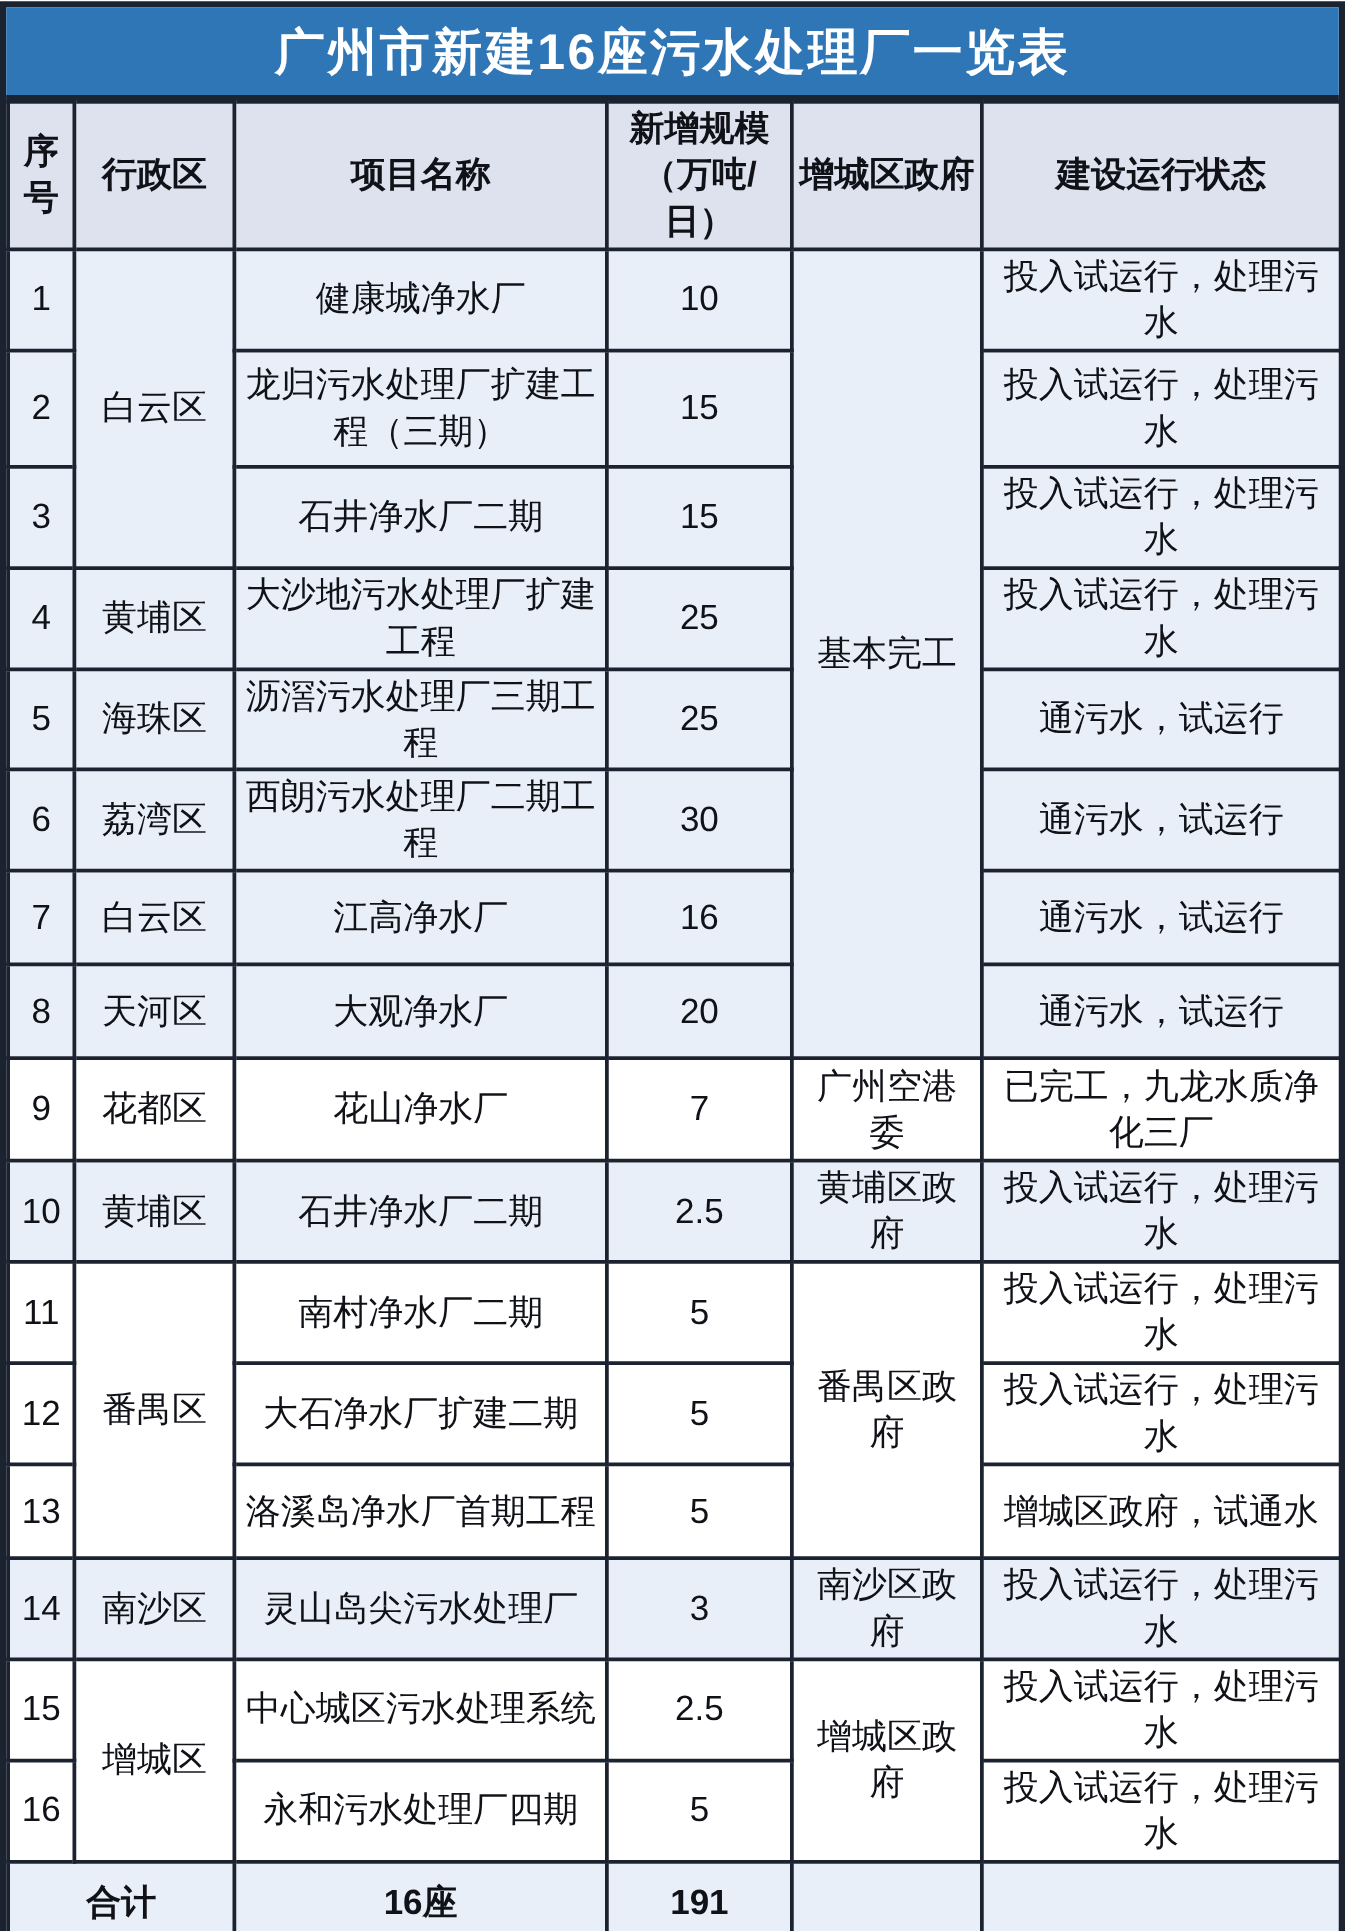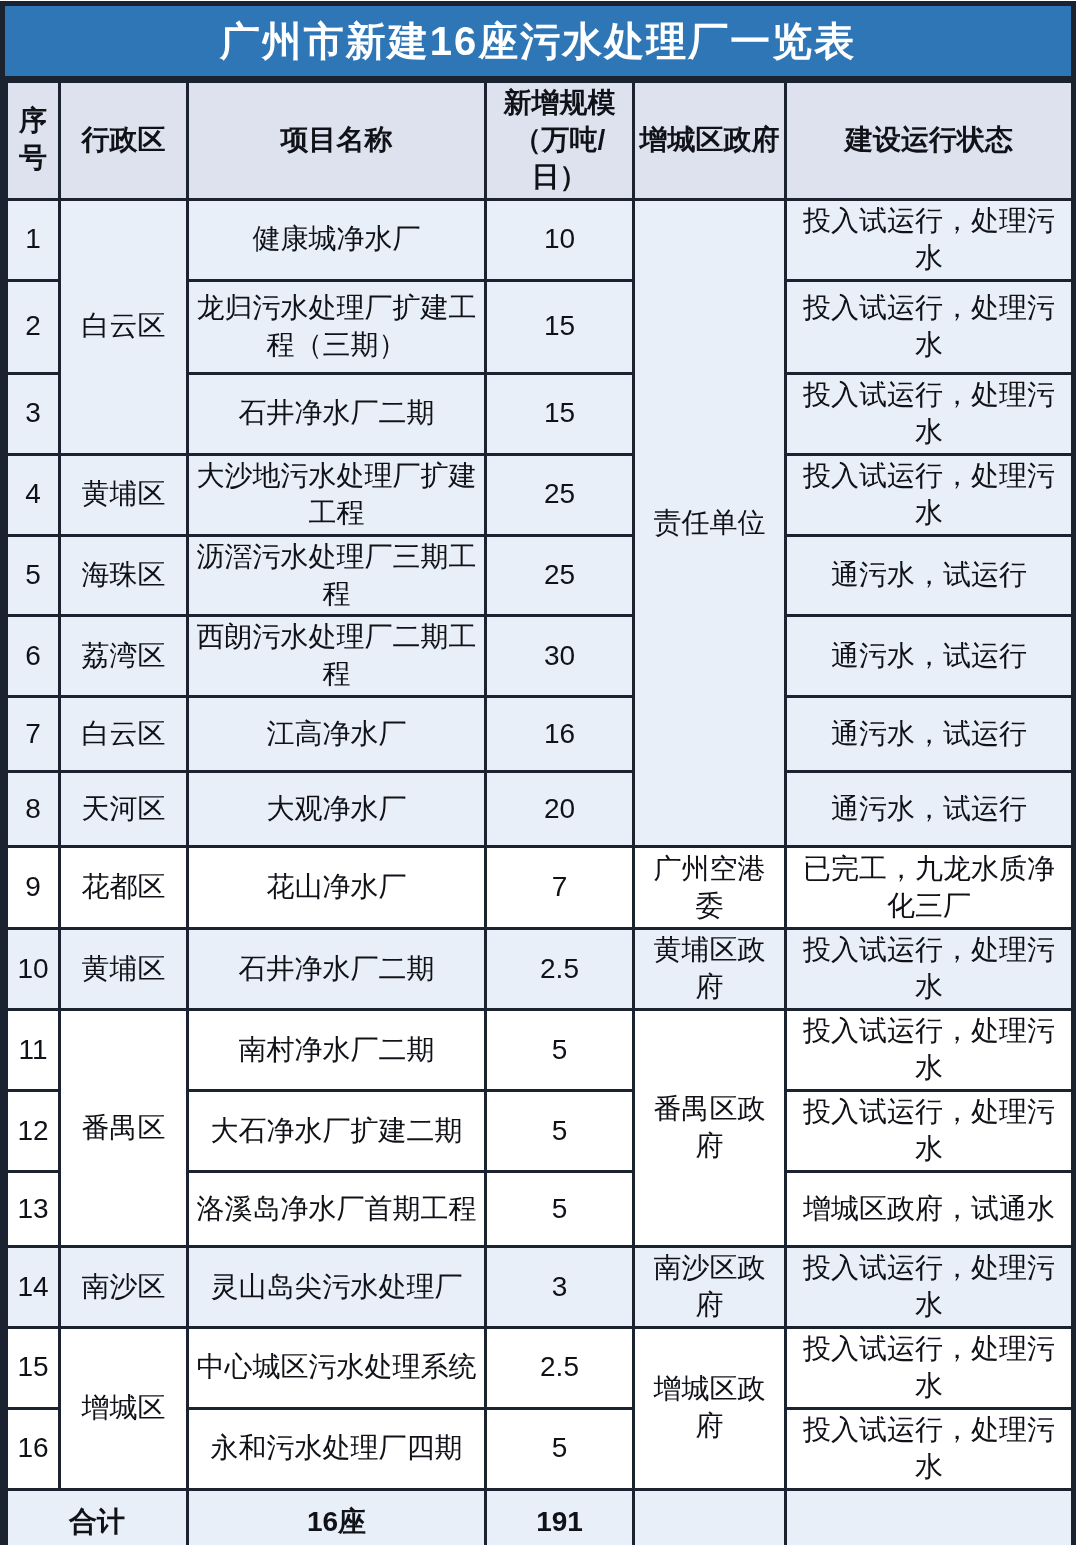--- a/index.html
+++ b/index.html
@@ -85,21 +85,21 @@
           <th>增城区政府</th>
           <th>建设运行状态</th>
         </tr>
       </thead>
       <tbody>
           <tr class="tinted row-1">
             <td>1</td>
             <td rowspan="3">白云区</td>
             <td>健康城净水厂</td>
             <td>10</td>
-            <td rowspan="8">责任单位</td>
+            <td rowspan="8">基本完工</td>
             <td>投入试运行，处理污水</td>
           </tr>
           <tr class="tinted row-2">
             <td>2</td>
             <td>龙归污水处理厂扩建工程（三期）</td>
             <td>15</td>
             <td>投入试运行，处理污水</td>
           </tr>
           <tr class="tinted row-3">
             <td>3</td>

